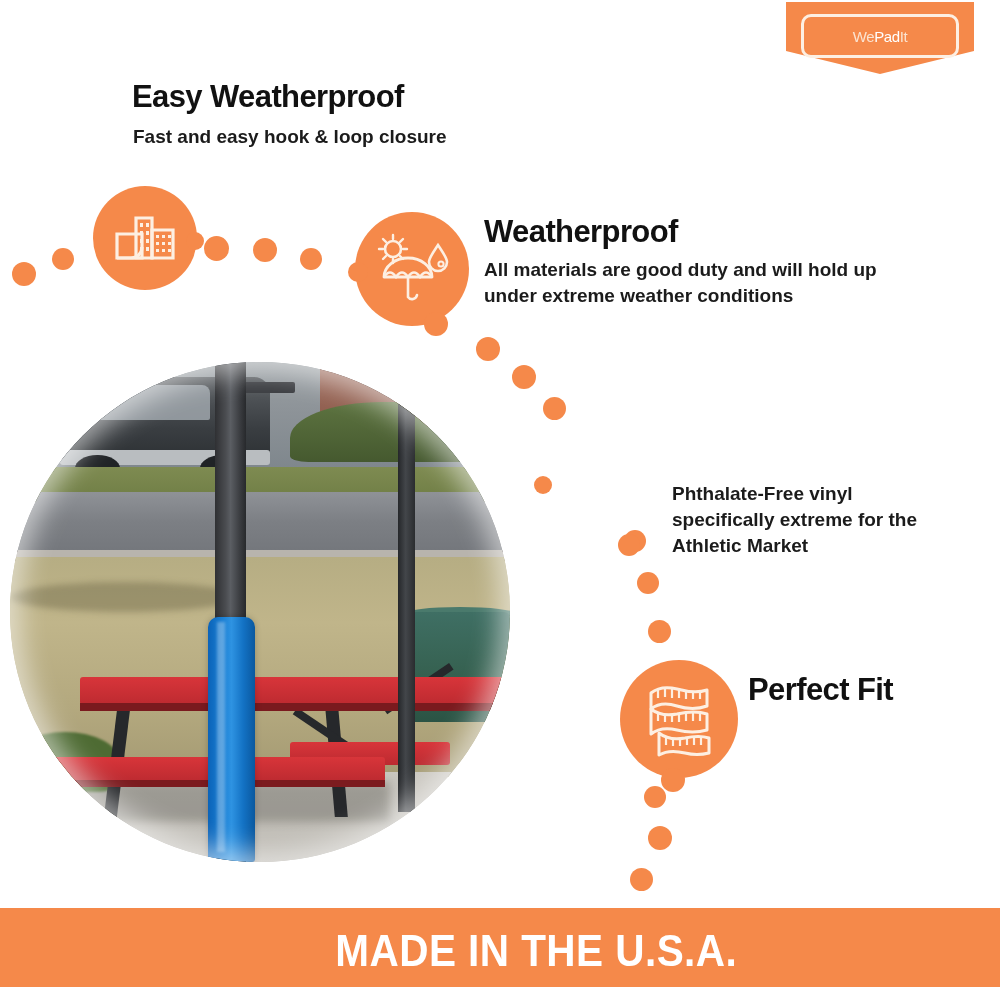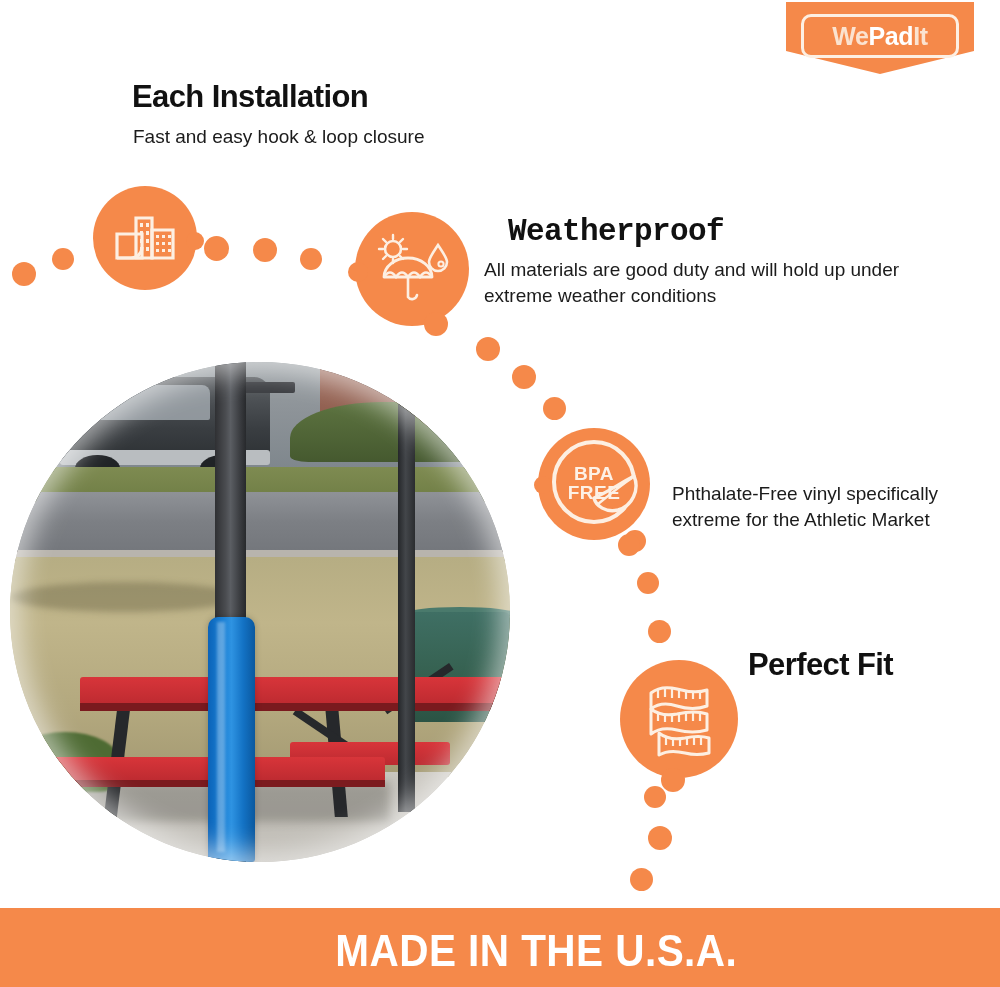--- a/index.html
+++ b/index.html
@@ -44,57 +44,57 @@
     top: 12px;
     right: 15px;
     height: 38px;
     border: 3px solid #FDEFE2;
     border-radius: 10px;
     display: flex;
     align-items: center;
     justify-content: center;
   }
   .logo-text {
-    font-size: 25px;
-    font-weight: 700;
+    font-size: 15px;
+    font-weight: 400;
     letter-spacing: -0.4px;
     line-height: 1;
     white-space: nowrap;
   }
   .logo-text .lt-light { color: #FBE3D0; }
   .logo-text .lt-bold  { color: #FFFFFF; }
 
   
   .feature-title {
     position: absolute;
     font-size: 31px;
     font-weight: 800;
     color: #111111;
     letter-spacing: -0.6px;
     line-height: 1.08;
     white-space: nowrap;
   }
   .feature-desc {
     position: absolute;
     font-size: 19px;
-    font-weight: 400;
+    font-weight: 700;
     color: #1b1b1b;
     line-height: 1.38;
   }
 
   #blk-install-title { left: 132px; top: 80px; }
   #blk-install-desc  { left: 133px; top: 124px; width: 420px; }
 
-  #blk-weather-title { left: 508px; top: 215px; font-family: Liberation Mono, monospace; }
+  #blk-weather-title { left: 484px; top: 215px; }
   #blk-weather-desc  { left: 484px; top: 257px; width: 420px; }
 
   #blk-phth-title    { left: 672px; top: 438px; }
   #blk-phth-desc     { left: 672px; top: 481px; width: 270px; }
 
-  #blk-fit-title     { left: 748px; top: 648px; }
+  #blk-fit-title     { left: 748px; top: 673px; }
   #blk-fit-desc      { left: 748px; top: 716px; width: 230px; }
 
   
   .icon-badge {
     position: absolute;
     border-radius: 50%;
     background: #F5894A;
     display: flex;
     align-items: center;
     justify-content: center;
@@ -330,21 +330,21 @@
 
 <div class="stage">
 
   <div class="logo-wrap">
     <div class="logo-shape"></div>
     <div class="logo-box">
       <div class="logo-text"><span class="lt-light">We</span><span class="lt-bold">Pad</span><span class="lt-light">It</span></div>
     </div>
   </div>
 
-  <div class="feature-title" id="blk-install-title">Each Installation</div>
+  <div class="feature-title" id="blk-install-title">Easy Weatherproof</div>
   <div class="feature-desc" id="blk-install-desc">Fast and easy hook &amp; loop closure</div>
 
   <div class="icon-badge" id="badge-install">
     <svg width="62" height="52" viewBox="0 0 62 52" fill="none">
       <path d="M3 22 H28 V46 H3 Z" stroke="#FDEFE2" stroke-width="3.2" fill="none"></path>
       <path d="M3 46 H17 a11 11 0 0 0 11 -11" stroke="#FDEFE2" stroke-width="3.2" fill="none"></path>
       <path d="M22 6 H38 V46 H22 Z" stroke="#FDEFE2" stroke-width="3.2" fill="none"></path>
       <path d="M38 18 H59 V46 H38 Z" stroke="#FDEFE2" stroke-width="3.2" fill="none"></path>
       <g fill="#FDEFE2">
         <rect x="26" y="11" width="3" height="4"></rect>
@@ -390,31 +390,20 @@
       <path d="M34 44 V64 a5 5 0 0 0 9 -2" stroke="#FDEFE2" stroke-width="2.6" fill="none" stroke-linecap="round"></path>
       <path d="M64 12 c6 9 9 13 9 17 a9 9 0 0 1 -18 0 c0 -4 3 -8 9 -17 Z" stroke="#FDEFE2" stroke-width="2.6" fill="none"></path>
       <circle cx="67" cy="31" r="2.6" stroke="#FDEFE2" stroke-width="2" fill="none"></circle>
     </svg>
   </div>
   <div class="nub" style="left:348px; top:262px; width:20px; height:20px;"></div>
   <div class="nub" style="left:424px; top:312px; width:24px; height:24px;"></div>
 
   <div class="feature-desc" id="blk-phth-desc">Phthalate-Free vinyl specifically extreme for the Athletic Market</div>
 
-  <div class="icon-badge" id="badge-bpa">
-    <svg width="112" height="112" viewBox="0 0 112 112" style="position:absolute;left:0;top:0;">
-      <circle cx="56" cy="54" r="40" stroke="#FDEFE2" stroke-width="4" fill="none"></circle>
-      <path d="M96 48 c6 14 -2 30 -16 34 c-12 3 -22 -4 -24 -12 c10 -4 22 -12 40 -22 Z" fill="#F5894A" stroke="#FDEFE2" stroke-width="3.4" stroke-linejoin="round"></path>
-      <path d="M60 76 c10 -8 22 -18 34 -26" stroke="#FDEFE2" stroke-width="2.4" fill="none"></path>
-    </svg>
-    <div class="bpa-text">
-      <span>BPA</span><br>
-      <span>FREE</span>
-    </div>
-  </div>
   <div class="nub" style="left:534px; top:476px; width:18px; height:18px;"></div>
   <div class="nub" style="left:624px; top:530px; width:22px; height:22px;"></div>
 
   <div class="feature-title" id="blk-fit-title">Perfect Fit</div>
 
   <div class="icon-badge" id="badge-fit">
     <svg width="84" height="84" viewBox="0 0 84 84" fill="none">
       <path d="M14 16 q10 -8 26 -4 q18 5 30 1 l0 16 q-14 5 -30 0 q-16 -5 -26 3 Z" stroke="#FDEFE2" stroke-width="3" fill="none" stroke-linejoin="round"></path>
       <g stroke="#FDEFE2" stroke-width="2.2">
         <line x1="21" y1="13" x2="21" y2="21"></line>

